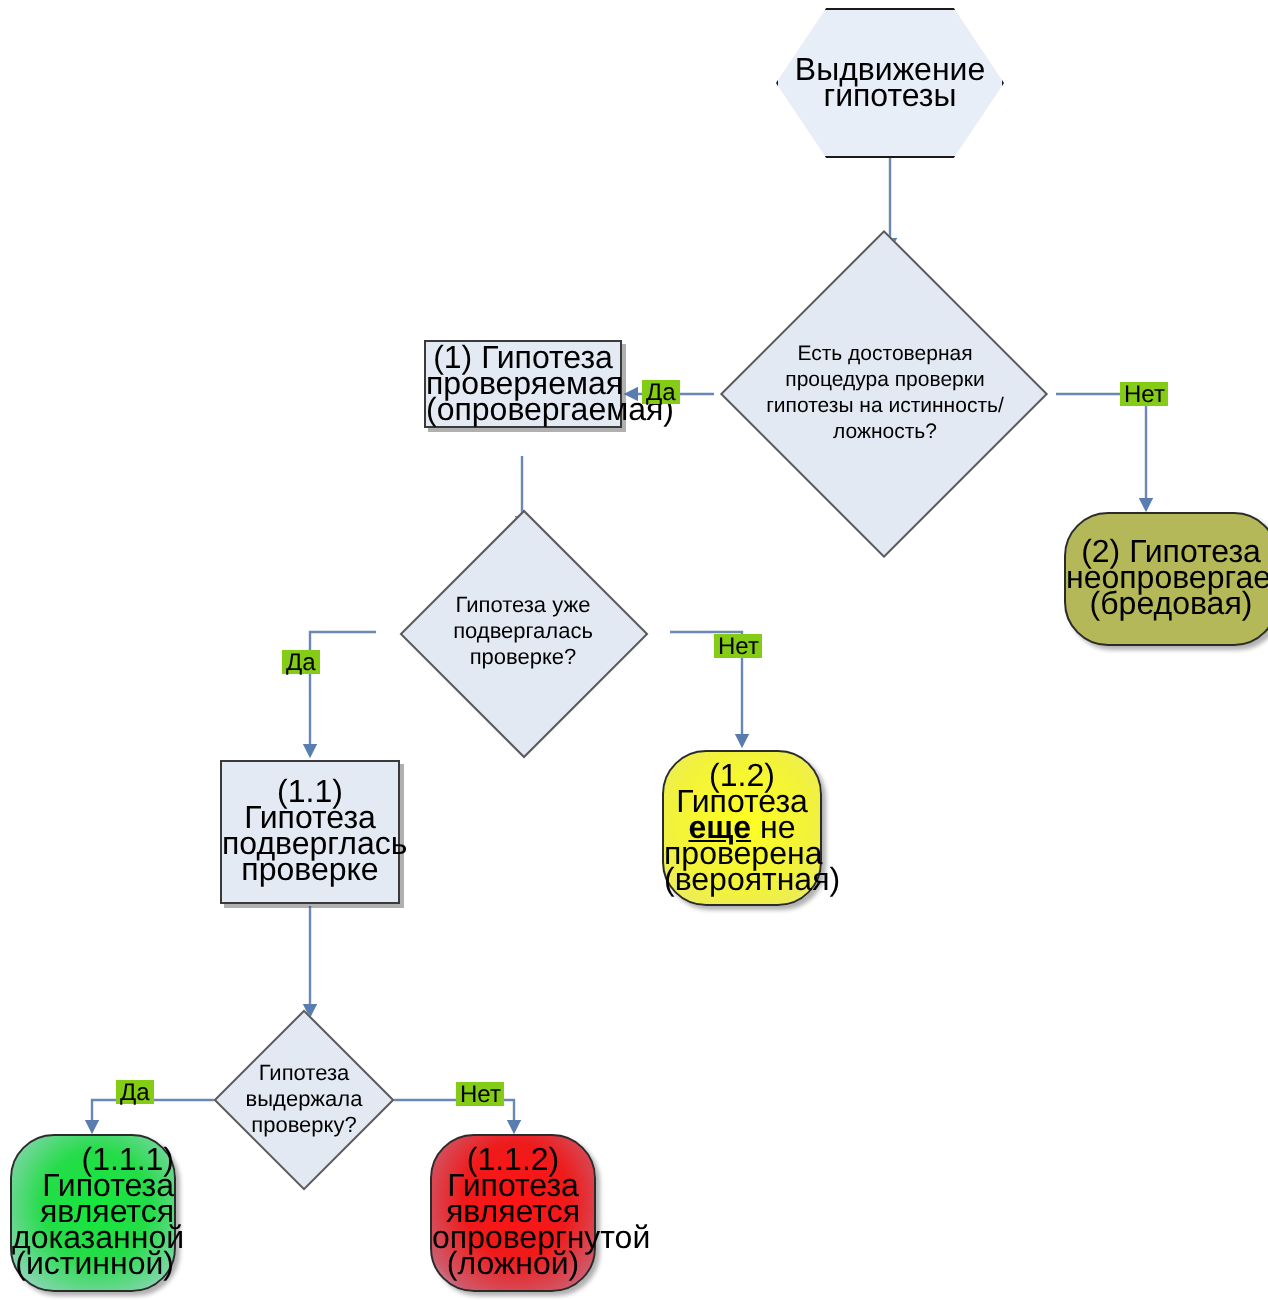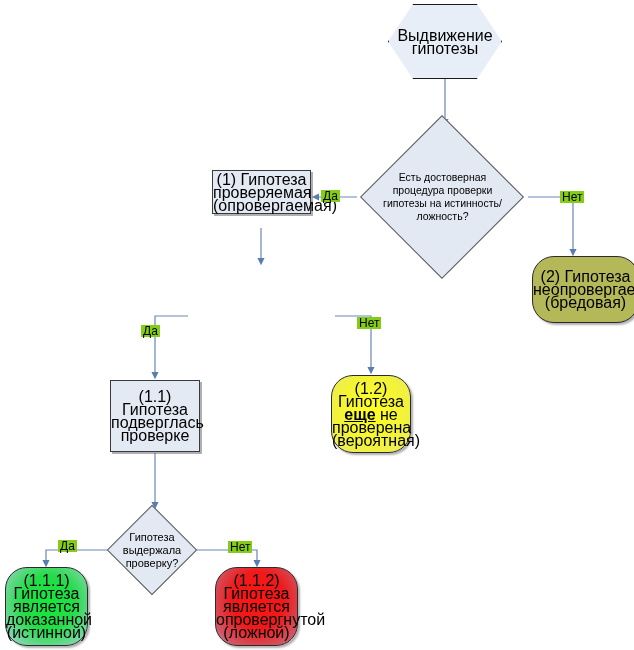--- a/index.html
+++ b/index.html
@@ -91,20 +91,21 @@
     box-shadow: 2px 2px 2px rgba(60,60,60,0.4);
   }
   .round.olive {
     background: #b5b858;
   }
   .round.yellow {
     background: radial-gradient(circle at 50% 45%, #ffff22 0%, #f2f23a 60%, #e9e96e 100%);
   }
   .round.green {
     background: radial-gradient(ellipse at 52% 45%, #14e83c 0%, #24dc48 45%, #7fd6a8 82%, #b9dfe4 100%);
+    text-align: right;
   }
   .round.red {
     background: radial-gradient(ellipse at 52% 42%, #ff1414 0%, #ef1a1a 45%, #cf5a6a 82%, #b9c8e4 100%);
   }
 
   .edge-label {
     position: absolute;
     font-size: 12px;
     line-height: 12px;
     color: #000;
@@ -168,20 +169,26 @@
 проверяемая
 (опровергаемая)</span>
   </div>
 
   <div class="node round olive" style="left:532px; top:256px; width:107px; height:67px;">
     <span class="txt">(2) Гипотеза
 неопровергаемая
 (бредовая)</span>
   </div>
 
+  <div class="diamond-wrap" style="left:188px; top:266px; width:147px; height:101px;">
+    <div class="diamond-shape" style="width:88px; height:88px; left:30px; top:7px;"></div>
+    <div class="diamond-label">Гипотеза уже
+подвергалась
+проверке?</div>
+  </div>
 
   <div class="node rect" style="left:110px; top:380px; width:90px; height:72px;">
     <span class="txt">(1.1) Гипотеза
 подверглась
 проверке</span>
   </div>
 
   <div class="node round yellow" style="left:331px; top:375px; width:80px; height:78px;">
     <span class="txt"><span>(1.2) Гипотеза</span><br><span class="u">еще</span><span> не</span><br><span>проверена</span><br><span>(вероятная)</span></span>
   </div>

